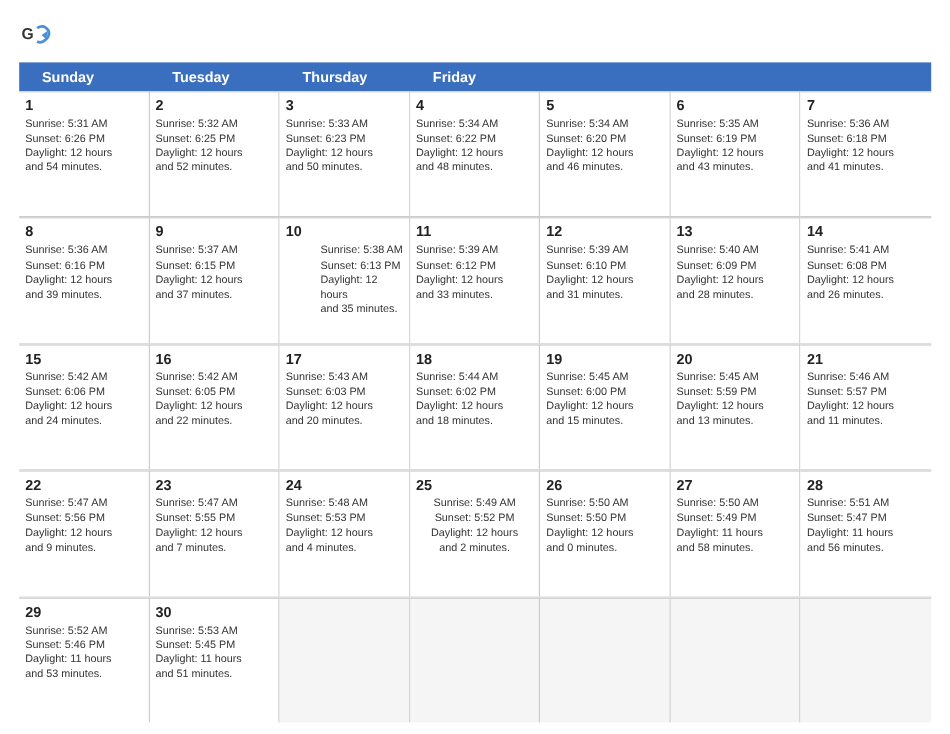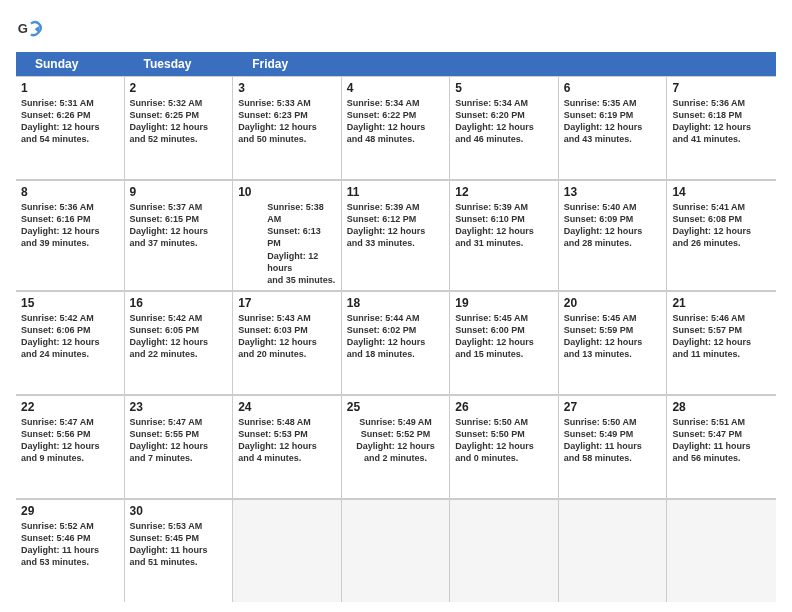--- a/index.html
+++ b/index.html
@@ -105,21 +105,20 @@
       font-size: 12px;
       font-weight: bold;
       color: #222;
       display: block;
       margin-bottom: 2px;
     }
     .cal-cell .cell-text {
       font-size: 9px;
       line-height: 1.35;
       color: #333;
-      font-weight: bold;
     }
   </style>
 </head>
 <body>
 
 <div class="page">
   <div class="header">
     <div class="logo">
       <svg class="logo-icon" viewBox="0 0 30 30">
         <text x="2" y="18" font-size="14" font-weight="bold" fill="#333">G</text>
@@ -134,20 +133,21 @@
     <div class="title-section">
       <h1></h1>
       <h2></h2>
     </div>
   </div>
 
   <div class="calendar">
     <div class="cal-header">
     <div class="cal-header-cell">Sunday</div>
         <div class="cal-header-cell">Tuesday</div>
+        <div class="cal-header-cell">Thursday</div>
         <div class="cal-header-cell">Friday</div>
       </div>
     <div class="cal-body">
     <div class="cal-row">
           <div class="cal-cell">
             <span class="day-num">1</span>
             <div class="cell-text" style="white-space: pre-line;">Sunrise: 5:31 AM
 Sunset: 6:26 PM
 Daylight: 12 hours
 and 54 minutes.</div>

